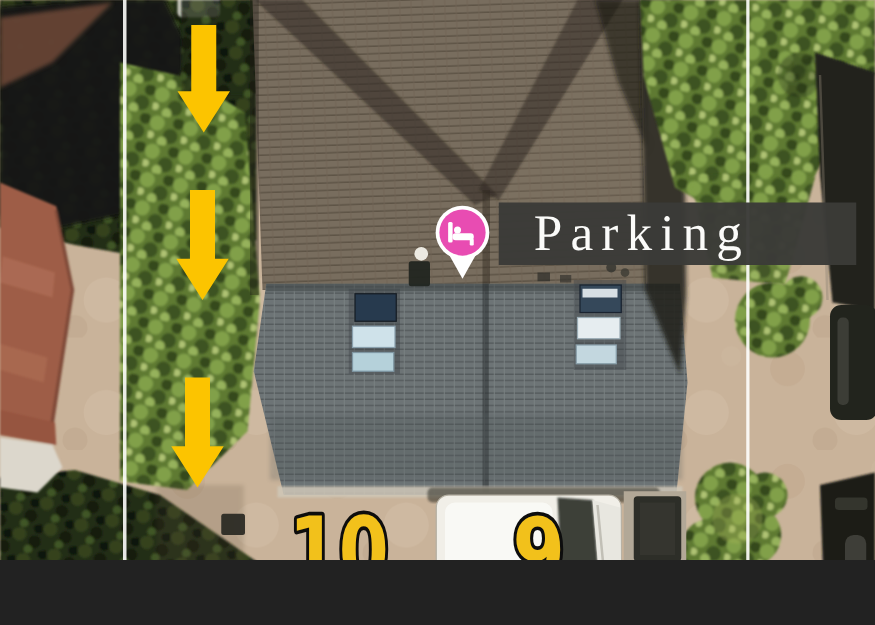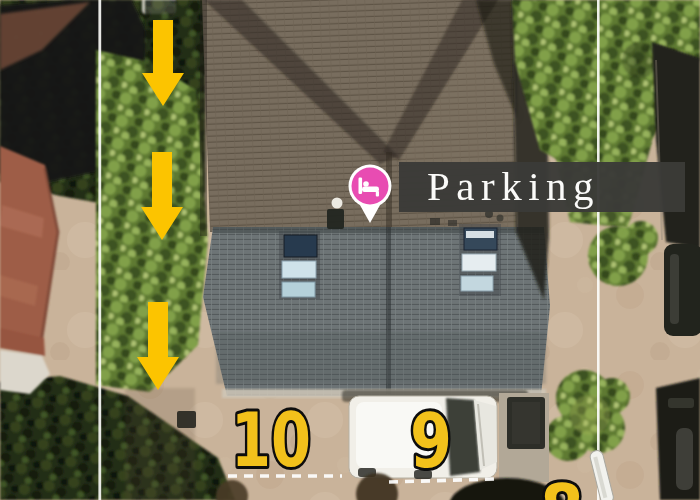--- a/index.html
+++ b/index.html
@@ -1,18 +1,18 @@
 <!DOCTYPE html>
 <html><head>
 <meta charset="utf-8">
 <style>
   html,body{margin:0;padding:0;background:#222;}
   .stage{
     position:relative;
-    width:700px;height:500px;
+    width:700px;height:448px;
     overflow:hidden;
     font-family:"Liberation Sans",sans-serif;
   }
   .stage svg{display:block;}
   text{user-select:none;}
 </style>
 </head>
 <body>
 
 <div class="stage">

